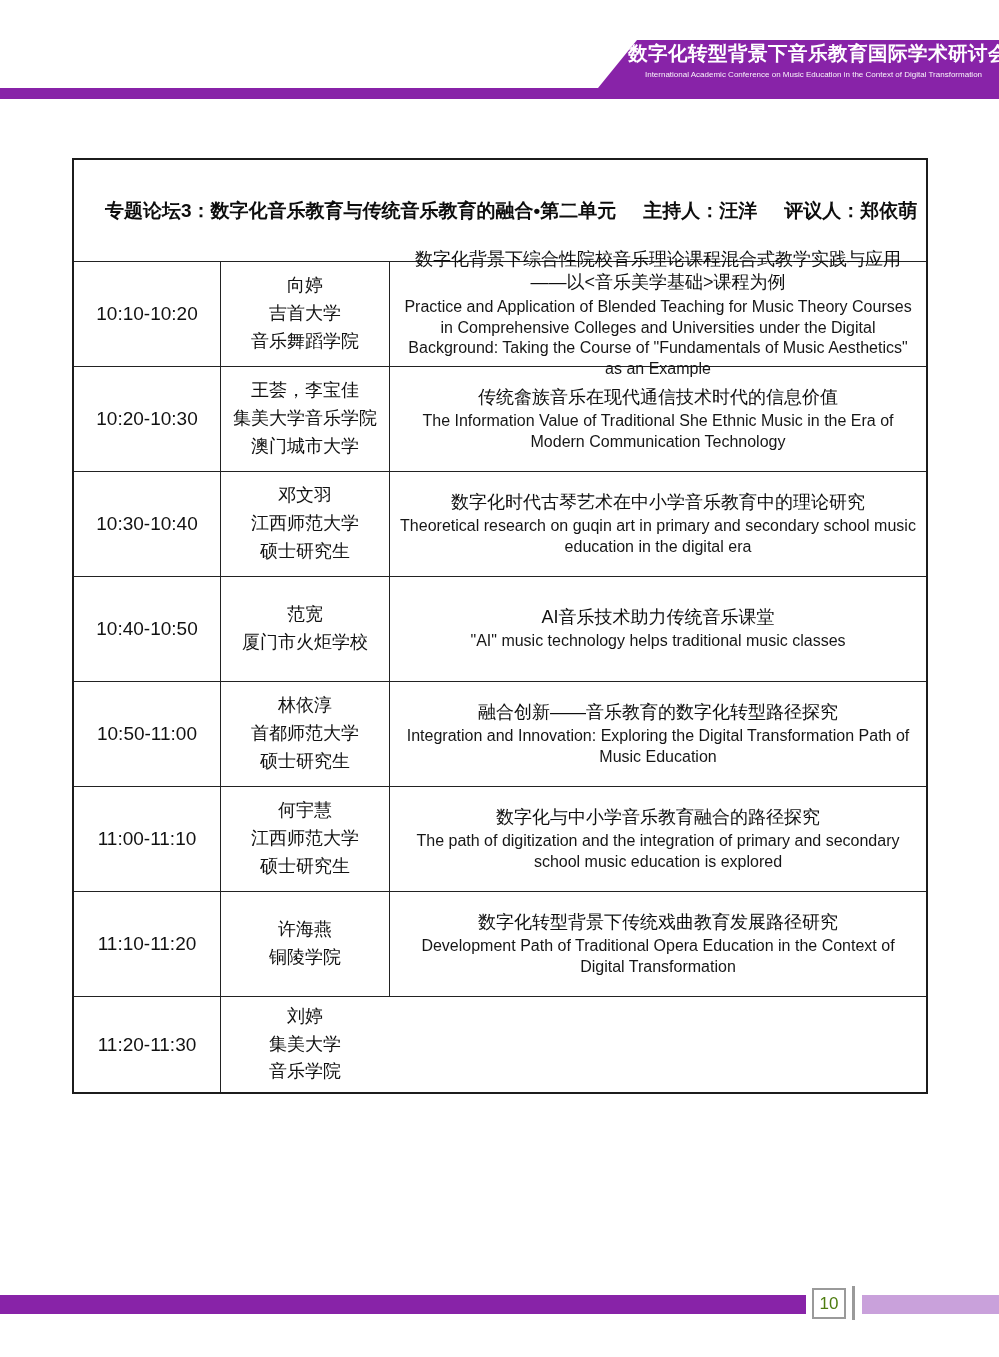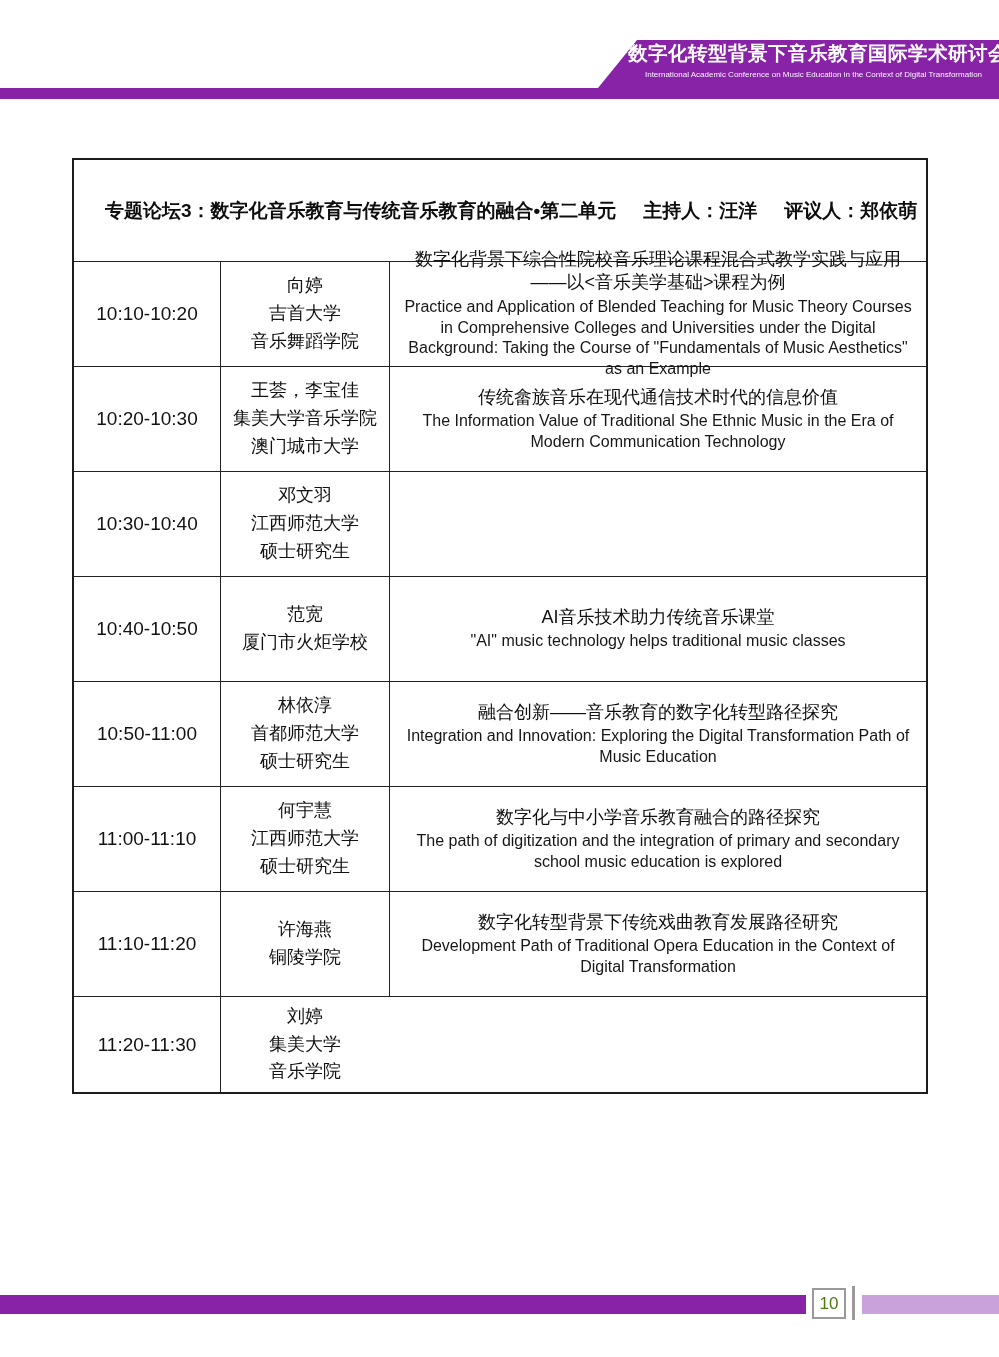--- a/index.html
+++ b/index.html
@@ -126,20 +126,22 @@
       <div class="title-en">The Information Value of Traditional She Ethnic Music in the Era of Modern Communication Technology</div>
     </div>
   </div>
 
   <div class="grid-row data-row">
     <div class="cell c-time">10:30-10:40</div>
     <div class="cell c-speaker">邓文羽
 江西师范大学
 硕士研究生</div>
     <div class="cell c-title">
+      <div class="title-zh">数字化时代古琴艺术在中小学音乐教育中的理论研究</div>
+      <div class="title-en">Theoretical research on guqin art in primary and secondary school music education in the digital era</div>
     </div>
   </div>
 
   <div class="grid-row data-row">
     <div class="cell c-time">10:40-10:50</div>
     <div class="cell c-speaker">范宽
 厦门市火炬学校</div>
     <div class="cell c-title">
       <div class="title-zh">AI音乐技术助力传统音乐课堂</div>
       <div class="title-en">"AI" music technology helps traditional music classes</div>

